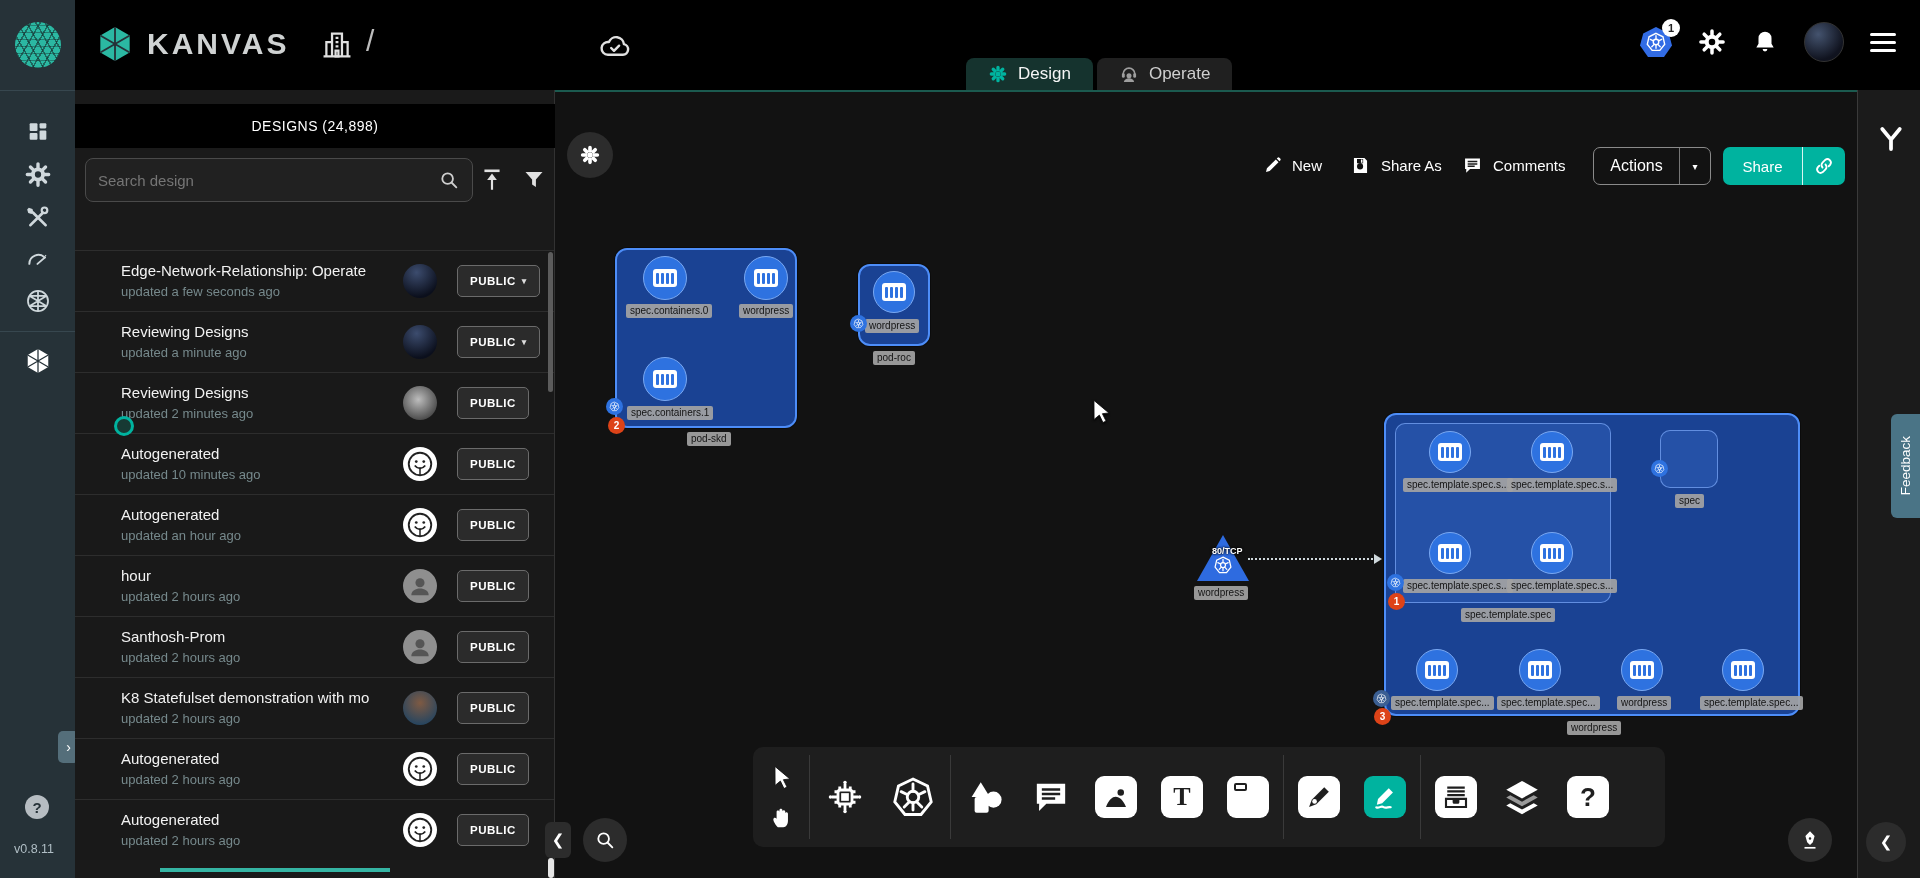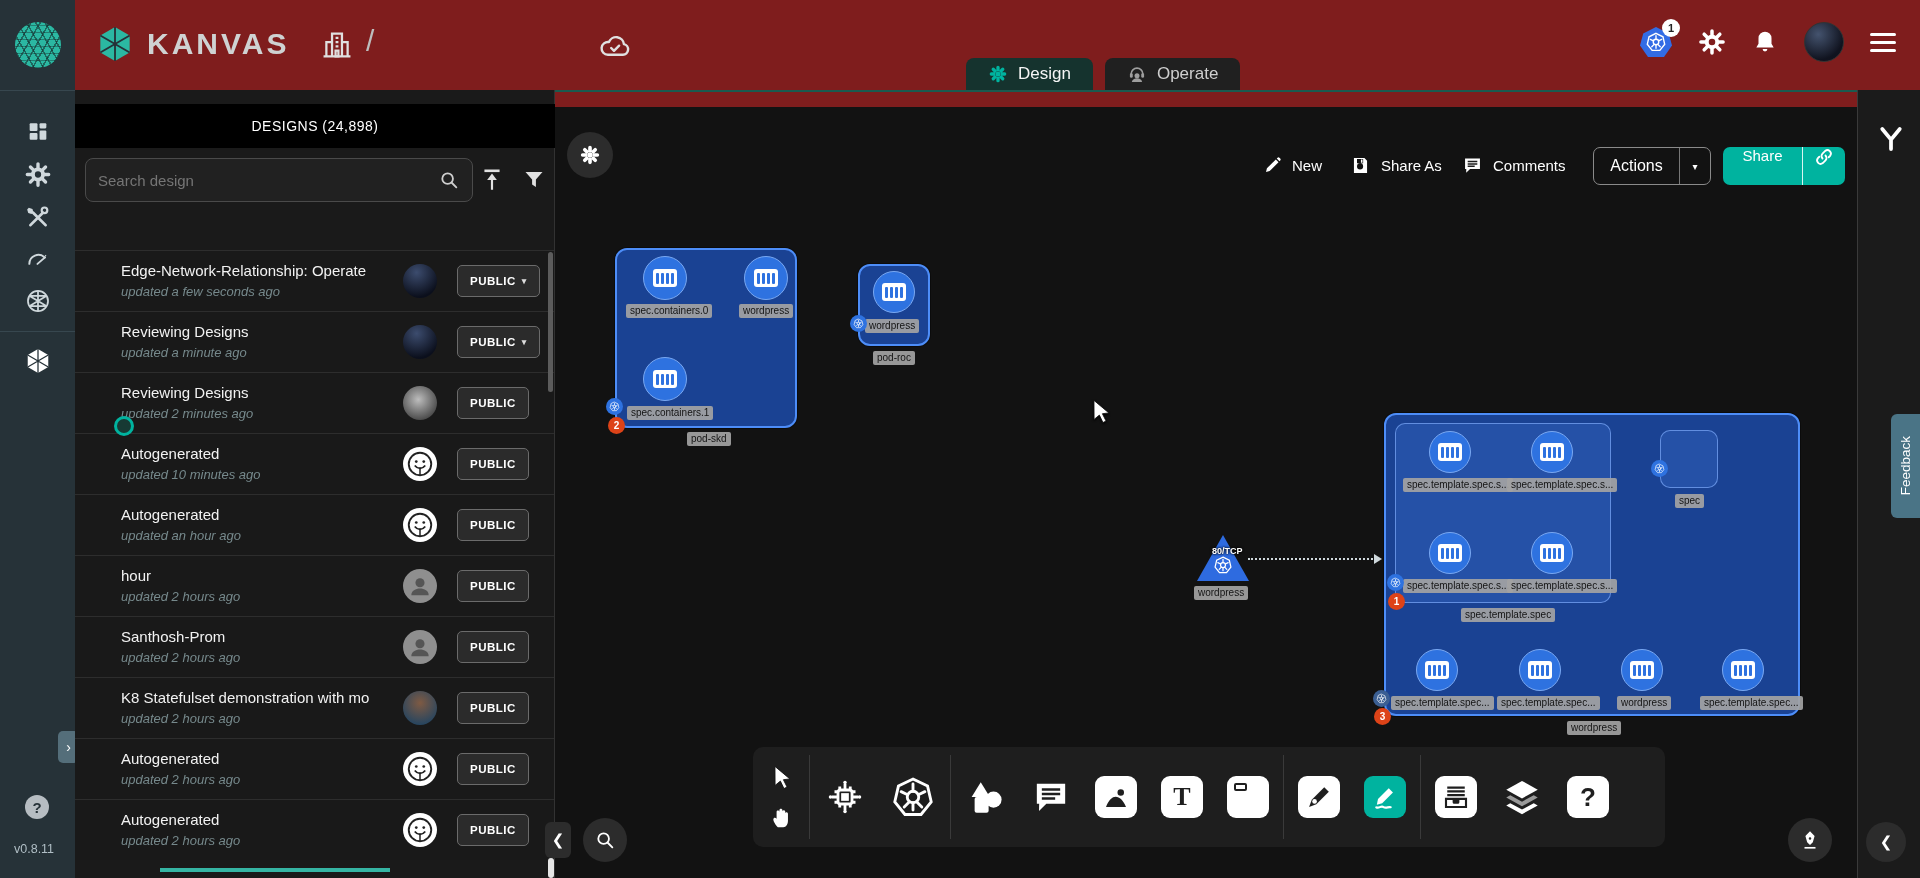--- a/index.html
+++ b/index.html
@@ -2,21 +2,21 @@
 <html><head>
 <meta charset="utf-8">
 <style>
   * { margin:0; padding:0; box-sizing:border-box; }
   html,body { width:1920px; height:878px; overflow:hidden; background:#121212;
               font-family:"Liberation Sans", sans-serif; color:#e0e0e0; }
   .abs { position:absolute; }
   svg.ic { display:block; }
 
   
-  #header { left:0; top:0; width:1920px; height:107px; background:#7f1d1d; }
+  #header { left:0; top:0; width:1920px; height:90px; background:#000000; }
   #logo-rail { left:0; top:0; width:75px; height:90px; background:#263238; display:flex; align-items:center; justify-content:center; }
   .meshery-ball { width:46px; height:46px; border-radius:50%; background:#2bb8a2;
      background-image:repeating-linear-gradient(60deg, rgba(20,40,40,.55) 0 1.5px, transparent 1.5px 8px),
                       repeating-linear-gradient(-60deg, rgba(20,40,40,.55) 0 1.5px, transparent 1.5px 8px),
                       repeating-linear-gradient(0deg, rgba(20,40,40,.4) 0 1px, transparent 1px 7px); }
   .brand { left:95px; top:24px; display:flex; align-items:center; gap:12px; }
   .brand-text { font-size:30px; font-weight:bold; letter-spacing:3px; color:#cfd2d2; }
   .slash { left:366px; top:24px; font-size:30px; color:#bdbdbd; font-weight:300; }
   .name-field { left:402px; top:16px; width:180px; }
   .name-label { font-size:12px; color:#b0bec5; }
@@ -39,36 +39,36 @@
   .help-circ { left:25px; top:795px; width:24px; height:24px; border-radius:50%; background:#b6bdc2; color:#263238; font-weight:bold; font-size:15px; display:flex; align-items:center; justify-content:center; }
   .version { left:14px; top:842px; font-size:12.5px; color:#b0bec5; }
 
   
   #panel { left:75px; top:90px; width:480px; height:788px; background:#1a1a1a; border-right:1px solid #323232; }
   .panel-head { left:75px; top:104px; width:480px; height:44px; background:#000; display:flex; align-items:center; justify-content:center; font-size:14px; letter-spacing:.5px; color:#fff; }
   .search-box { left:85px; top:158px; width:388px; height:44px; background:#212121; border:1px solid #4a4a4a; border-radius:8px; display:flex; align-items:center; padding:0 12px; }
   .search-box input { flex:1; background:transparent; border:none; outline:none; color:#cfcfcf; font-size:15px; font-family:Liberation Sans, sans-serif; }
   .litem { position:absolute; left:75px; width:479px; height:61px; border-top:1px solid #2d2d2d; background:#191919; }
   .li-name { position:absolute; left:46px; top:11px; width:260px; font-size:15px; color:#f2f2f2; white-space:nowrap; overflow:hidden; }
-  .li-time { position:absolute; left:46px; top:33px; font-size:13px; font-style:italic; color:#76898c; }
+  .li-time { position:absolute; left:46px; top:33px; font-size:13px; color:#76898c; }
   .li-av { position:absolute; left:328px; top:13px; width:34px; height:34px; border-radius:50%; overflow:hidden; display:flex; align-items:center; justify-content:center; }
   .av-dark { background:radial-gradient(circle at 40% 25%, #3c4c6e, #0b0f1c 75%); }
   .av-gphoto { background:radial-gradient(circle at 45% 40%, #bdbdbd, #424242 80%); }
   .av-photo { background:radial-gradient(circle at 50% 35%, #7e5a43, #27455f 78%); }
   .av-smiley { background:#ffffff; color:#222; }
   .av-person { background:#8f8f8f; color:#555; }
   .li-badge { position:absolute; left:382px; top:14px; height:32px; background:#2b2b2b; border:1px solid #6b6b6b; border-radius:5px; color:#fff; font-size:11.5px; font-weight:bold; letter-spacing:.5px; display:flex; align-items:center; gap:6px; padding:0 12px; }
   .caret { font-size:9px; color:#ddd; }
   .scroll-thumb { left:548px; width:5px; background:#5c5c5c; border-radius:3px; }
 
   
   .round-btn { border-radius:50%; background:#2c2c2c; display:flex; align-items:center; justify-content:center; color:#fff; }
   .act { display:flex; align-items:center; gap:10px; color:#fff; font-size:15px; }
   .actions-btn { left:1593px; top:147px; width:118px; height:38px; border:1px solid #8a8a8a; border-radius:7px; display:flex; align-items:center; color:#fff; }
-  .share-btn { left:1723px; top:147px; width:122px; height:38px; background:#00b39f; border-radius:7px; display:flex; align-items:flex-start; color:#fff; overflow:hidden; }
+  .share-btn { left:1723px; top:147px; width:122px; height:38px; background:#00b39f; border-radius:7px; display:flex; align-items:center; color:#fff; overflow:hidden; }
 
   
   .kbox { position:absolute; border:2px solid #4d8df8; border-radius:12px; background:rgba(27,71,158,.92); box-shadow:0 0 0 1px rgba(0,0,0,.35); }
   .kbox-inner { position:absolute; border:1.5px solid rgba(130,175,255,.65); border-radius:10px; background:rgba(47,94,184,.55); }
   .ncirc { position:absolute; width:44px; height:44px; border-radius:50%; background:#2e72e0; border:1.5px solid #79a8f2; display:flex; align-items:center; justify-content:center; }
   .cicon { width:24px; height:18px; background:#fff; border-radius:3px; display:flex; align-items:center; justify-content:center; gap:2.5px; }
   .cicon i { display:block; width:2.5px; height:11px; background:#2e72e0; border-radius:1px; }
   .nlabel { position:absolute; background:rgba(163,163,163,.92); color:#141414; font-size:10px; line-height:14px; padding:0 4px; border-radius:2px; white-space:nowrap; }
   .bdg { position:absolute; width:17px; height:17px; border-radius:50%; display:flex; align-items:center; justify-content:center; color:#fff; }
   .bdg-blue { background:#2e72e0; }
@@ -286,21 +286,21 @@
     <span class="brand-text">KANVAS</span>
   </div>
   <svg class="abs ic" style="left:320px;top:28px;color:#e0e0e0" width="34" height="34" viewBox="0 0 24 24">
       <use href="#s-building"></use>
     </svg>
   <div class="abs slash">/</div>
   <svg class="abs ic" style="left:598px;top:30px;color:#e0e0e0" width="34" height="34" viewBox="0 0 24 24">
       <use href="#s-cloud"></use>
     </svg>
 
-  <div class="abs" style="left:966px;top:58px;display:flex;gap:12px">
+  <div class="abs" style="left:966px;top:58px;display:flex;gap:4px">
     <div class="tab active">
       <svg class="ic" width="20" height="20" viewBox="0 0 24 24" style="color:#00b39f">
           <use href="#s-flower"></use>
         </svg>
       <span>Design</span>
     </div>
     <div class="tab idle">
       <svg class="ic" width="20" height="20" viewBox="0 0 24 24" style="color:#9e9e9e">
           <use href="#s-headset"></use>
         </svg>

